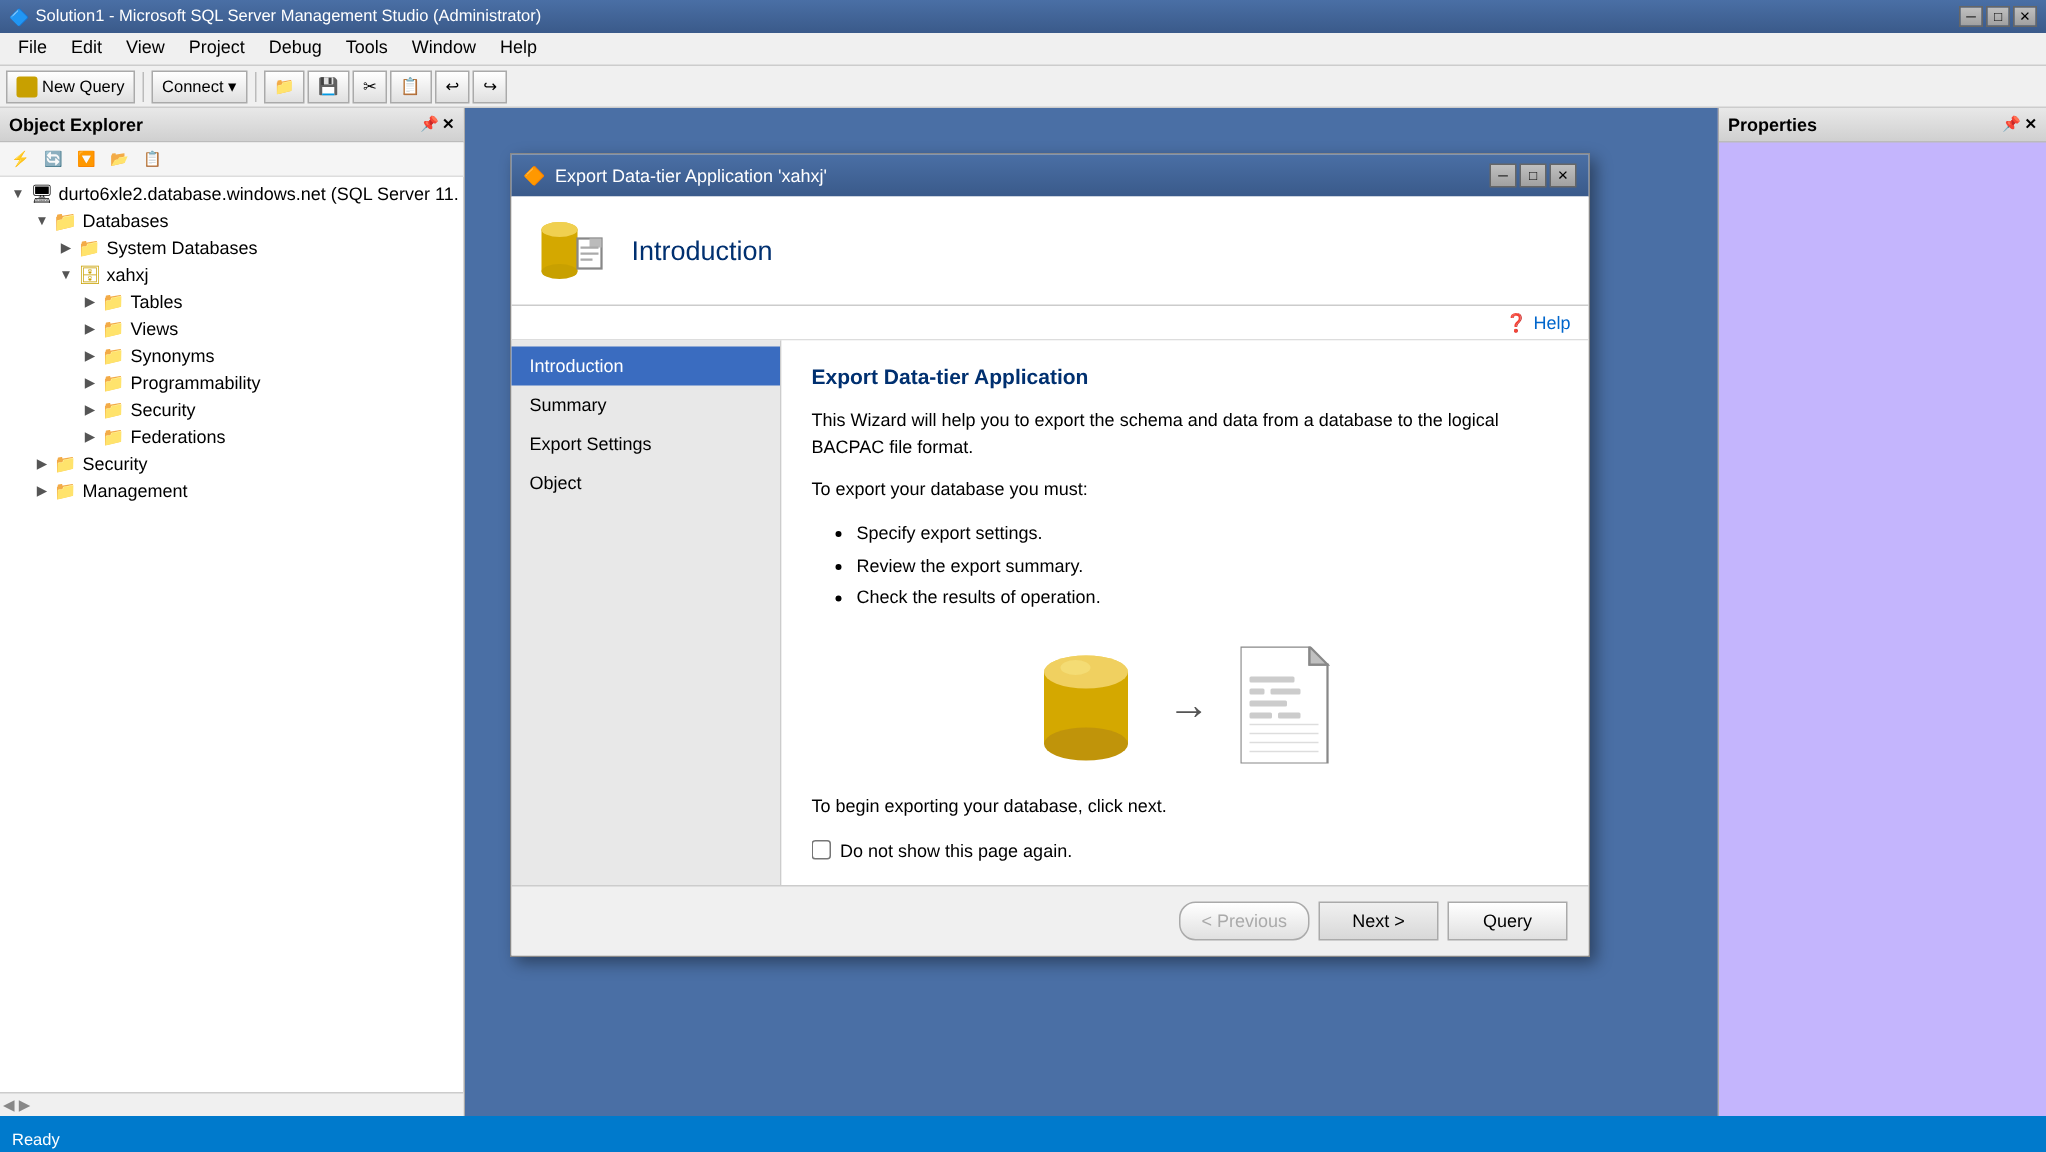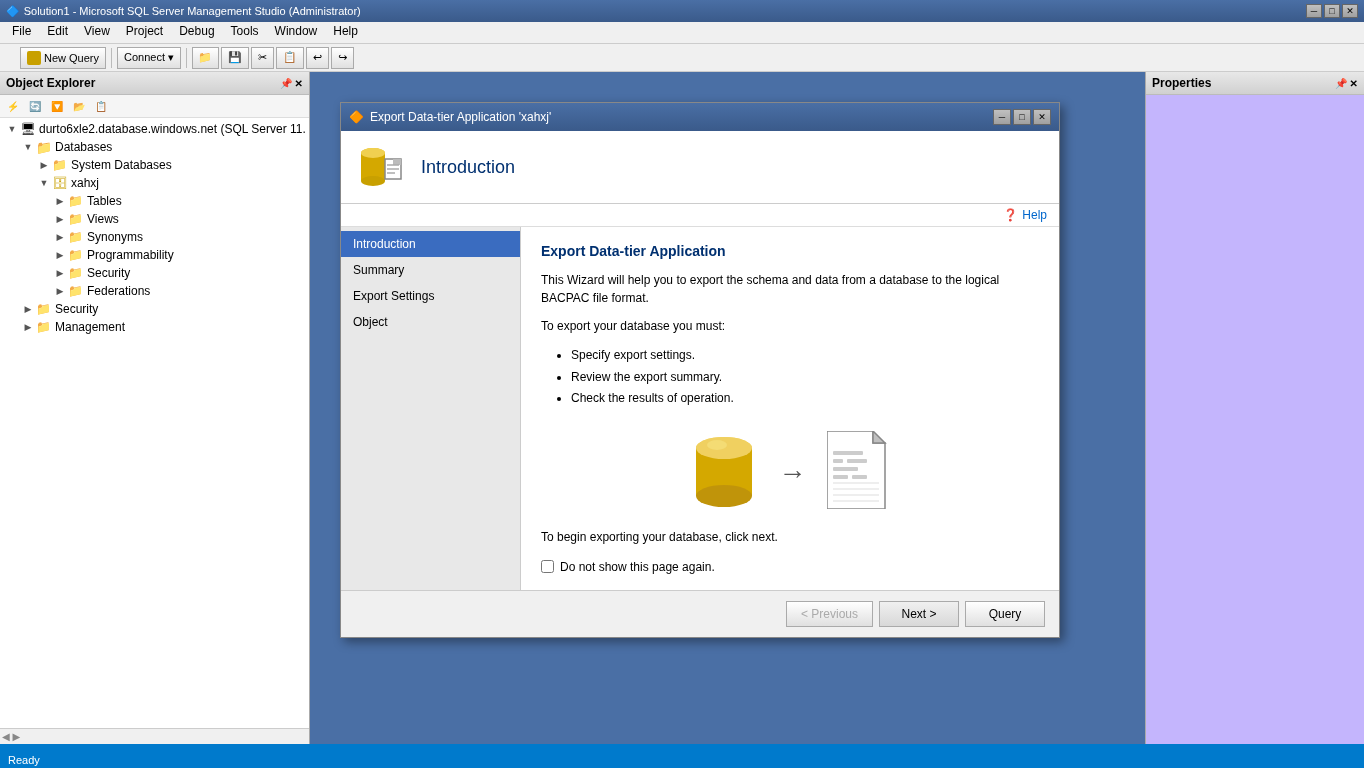--- a/index.html
+++ b/index.html
@@ -48,21 +48,21 @@
       font-size: 12px;
     }
 
     
     .toolbar {
       height: 28px;
       background: #f0f0f0;
       border-bottom: 1px solid #ccc;
       display: flex;
       align-items: center;
-      padding: 0 20px;
+      padding: 0 4px;
       gap: 2px;
     }
     .toolbar-btn {
       height: 22px;
       padding: 0 6px;
       background: linear-gradient(to bottom, #fff, #e0e0e0);
       border: 1px solid #aaa;
       cursor: pointer;
       font-size: 11px;
       display: flex; align-items: center; gap: 3px;
@@ -323,21 +323,21 @@
     }
     .dialog-btn {
       min-width: 80px;
       height: 26px;
       padding: 0 14px;
       font-size: 12px;
       background: linear-gradient(to bottom, #fff, #e0e0e0);
       border: 1px solid #aaa;
       cursor: pointer;
     }
-    .dialog-btn:disabled { color: #aaa; cursor: default; }
+    .dialog-btn:disabled { color: #aaa; cursor: default; border-radius: 11px; }
     .dialog-btn.primary {
       background: linear-gradient(to bottom, #f0f0f0, #d8d8d8);
     }
   </style>
 </head>
 <body>
 
 <div class="title-bar">
   <div class="title-bar-left">
     <span>🔷</span>

